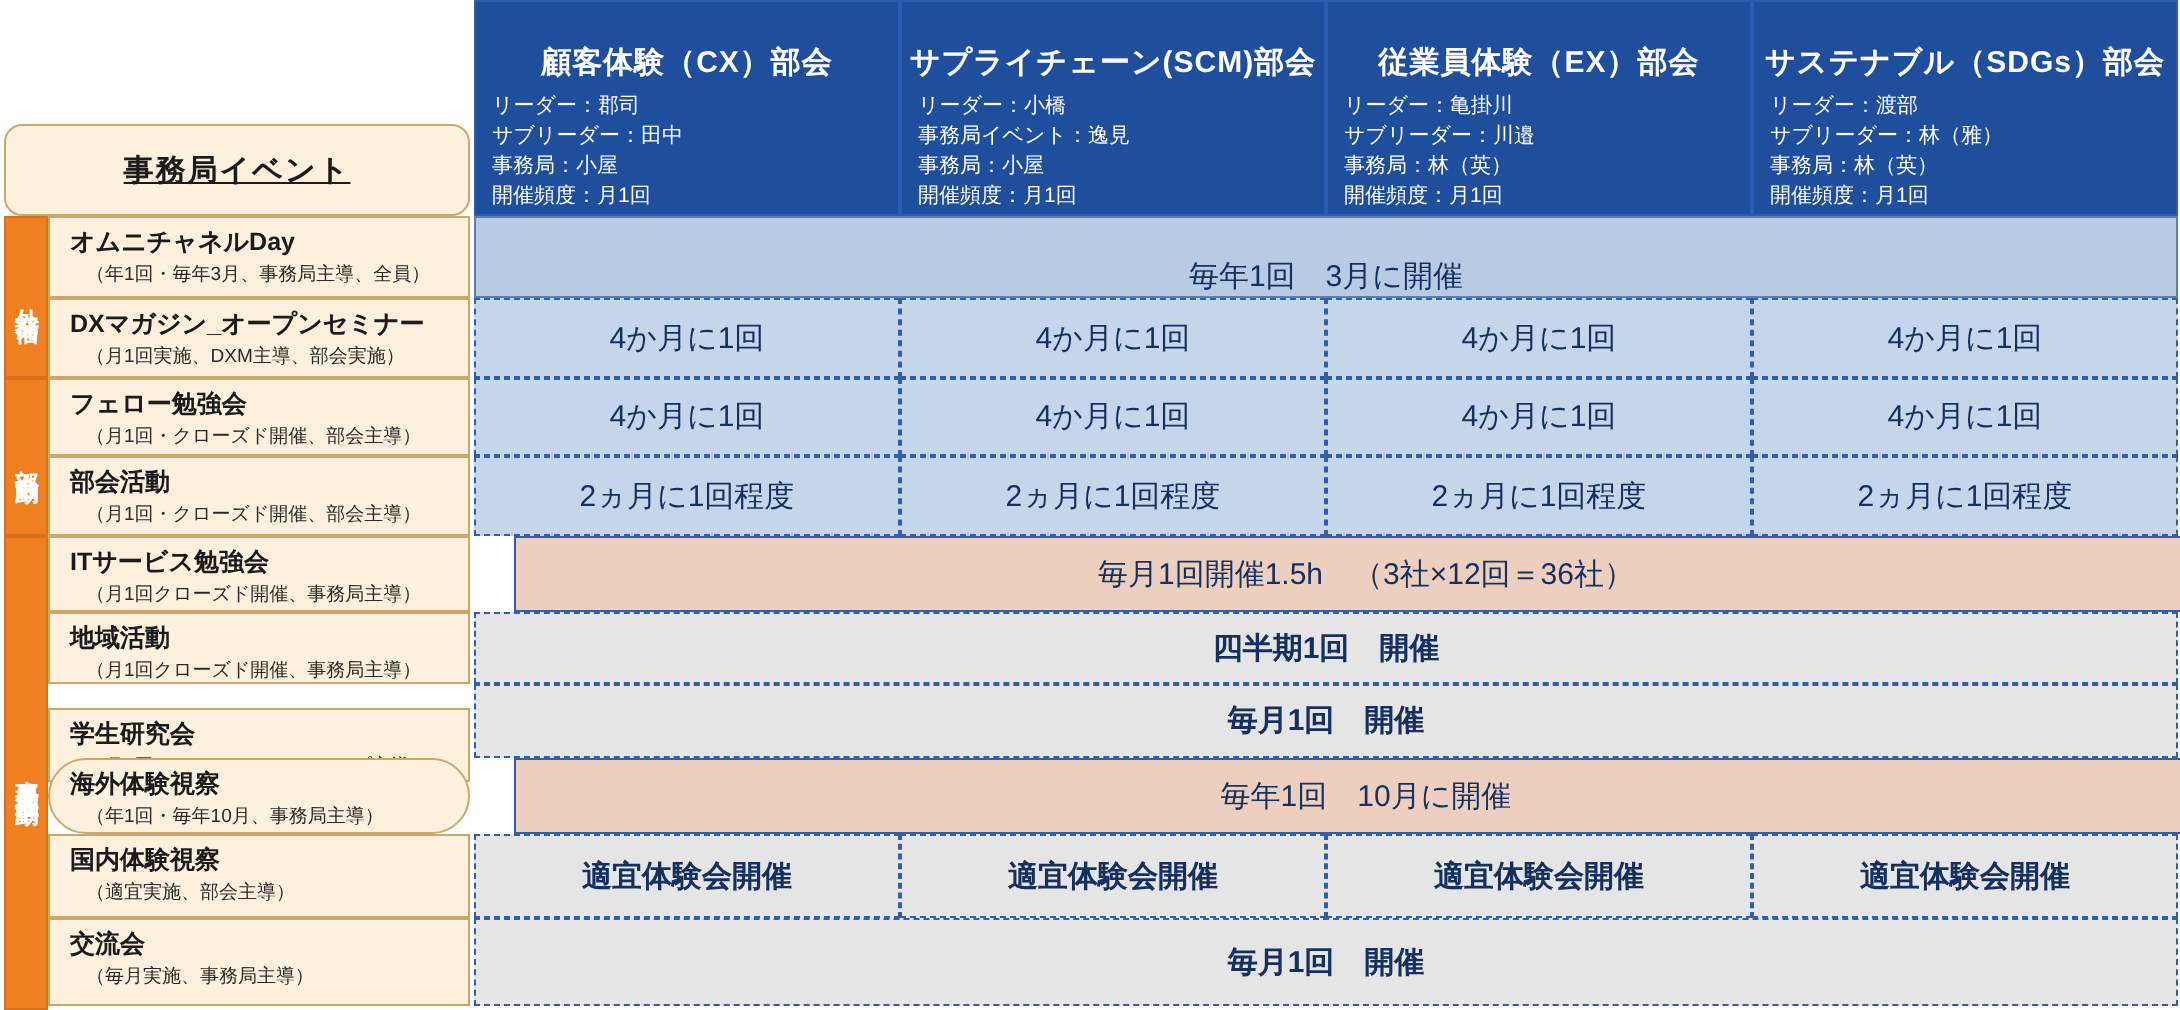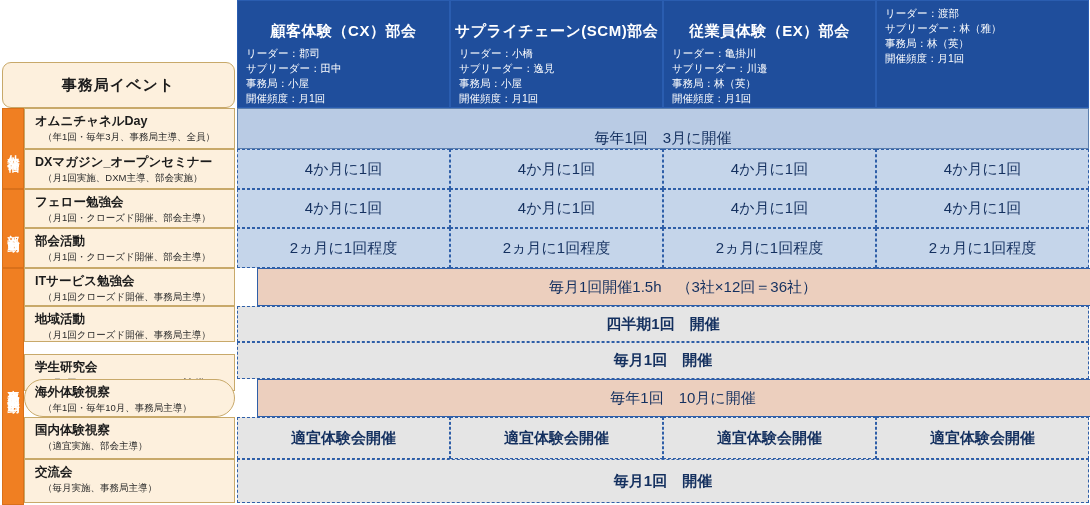--- a/index.html
+++ b/index.html
@@ -47,21 +47,21 @@
   }
   .rowlabel .rl-sub{
     font-size:9.5px;
     padding:1px 0 0 18px;
     color:#2a2a2a;
   }
   .rowlabel.head{
     background:#fdf0dd;
     border:1px solid #c8a96a;
     border-radius:9px;
-    display:flex;align-items:center;justify-content:center;
+    display:flex;align-items:center;justify-content:center;text-decoration:underline;
   }
   .rowlabel.head .rl-main{
     font-size:15px;padding:0;font-weight:bold;letter-spacing:1px;
   }
 
   .sidebar{
     position:absolute;
     background:#f07f22;
     border:1px solid #d9701a;
     color:#ffffff;
@@ -112,37 +112,38 @@
       <div>サブリーダー：田中</div>
       <div>事務局：小屋</div>
       <div>開催頻度：月1回</div>
     </div>
   </div>
 
   <div class="col-head" style="left:450px;top:0px;width:213px;height:108px;">
     <div class="ch-title">サプライチェーン(SCM)部会</div>
     <div class="ch-lines">
       <div>リーダー：小橋</div>
-      <div>サブリーダー：逸見</div>
+      <div>事務局イベント：逸見</div>
       <div>事務局：小屋</div>
       <div>開催頻度：月1回</div>
     </div>
   </div>
 
   <div class="col-head" style="left:663px;top:0px;width:213px;height:108px;">
     <div class="ch-title">従業員体験（EX）部会</div>
     <div class="ch-lines">
       <div>リーダー：亀掛川</div>
       <div>サブリーダー：川邉</div>
       <div>事務局：林（英）</div>
       <div>開催頻度：月1回</div>
     </div>
   </div>
 
   <div class="col-head" style="left:876px;top:0px;width:213px;height:108px;">
+    <div class="ch-title">サステナブル（SDGs）部会</div>
     <div class="ch-lines">
       <div>リーダー：渡部</div>
       <div>サブリーダー：林（雅）</div>
       <div>事務局：林（英）</div>
       <div>開催頻度：月1回</div>
     </div>
   </div>
 
   <div class="rowlabel head" style="left:2px;top:62px;width:233px;height:46px;">
     <div class="rl-main">事務局イベント</div>

